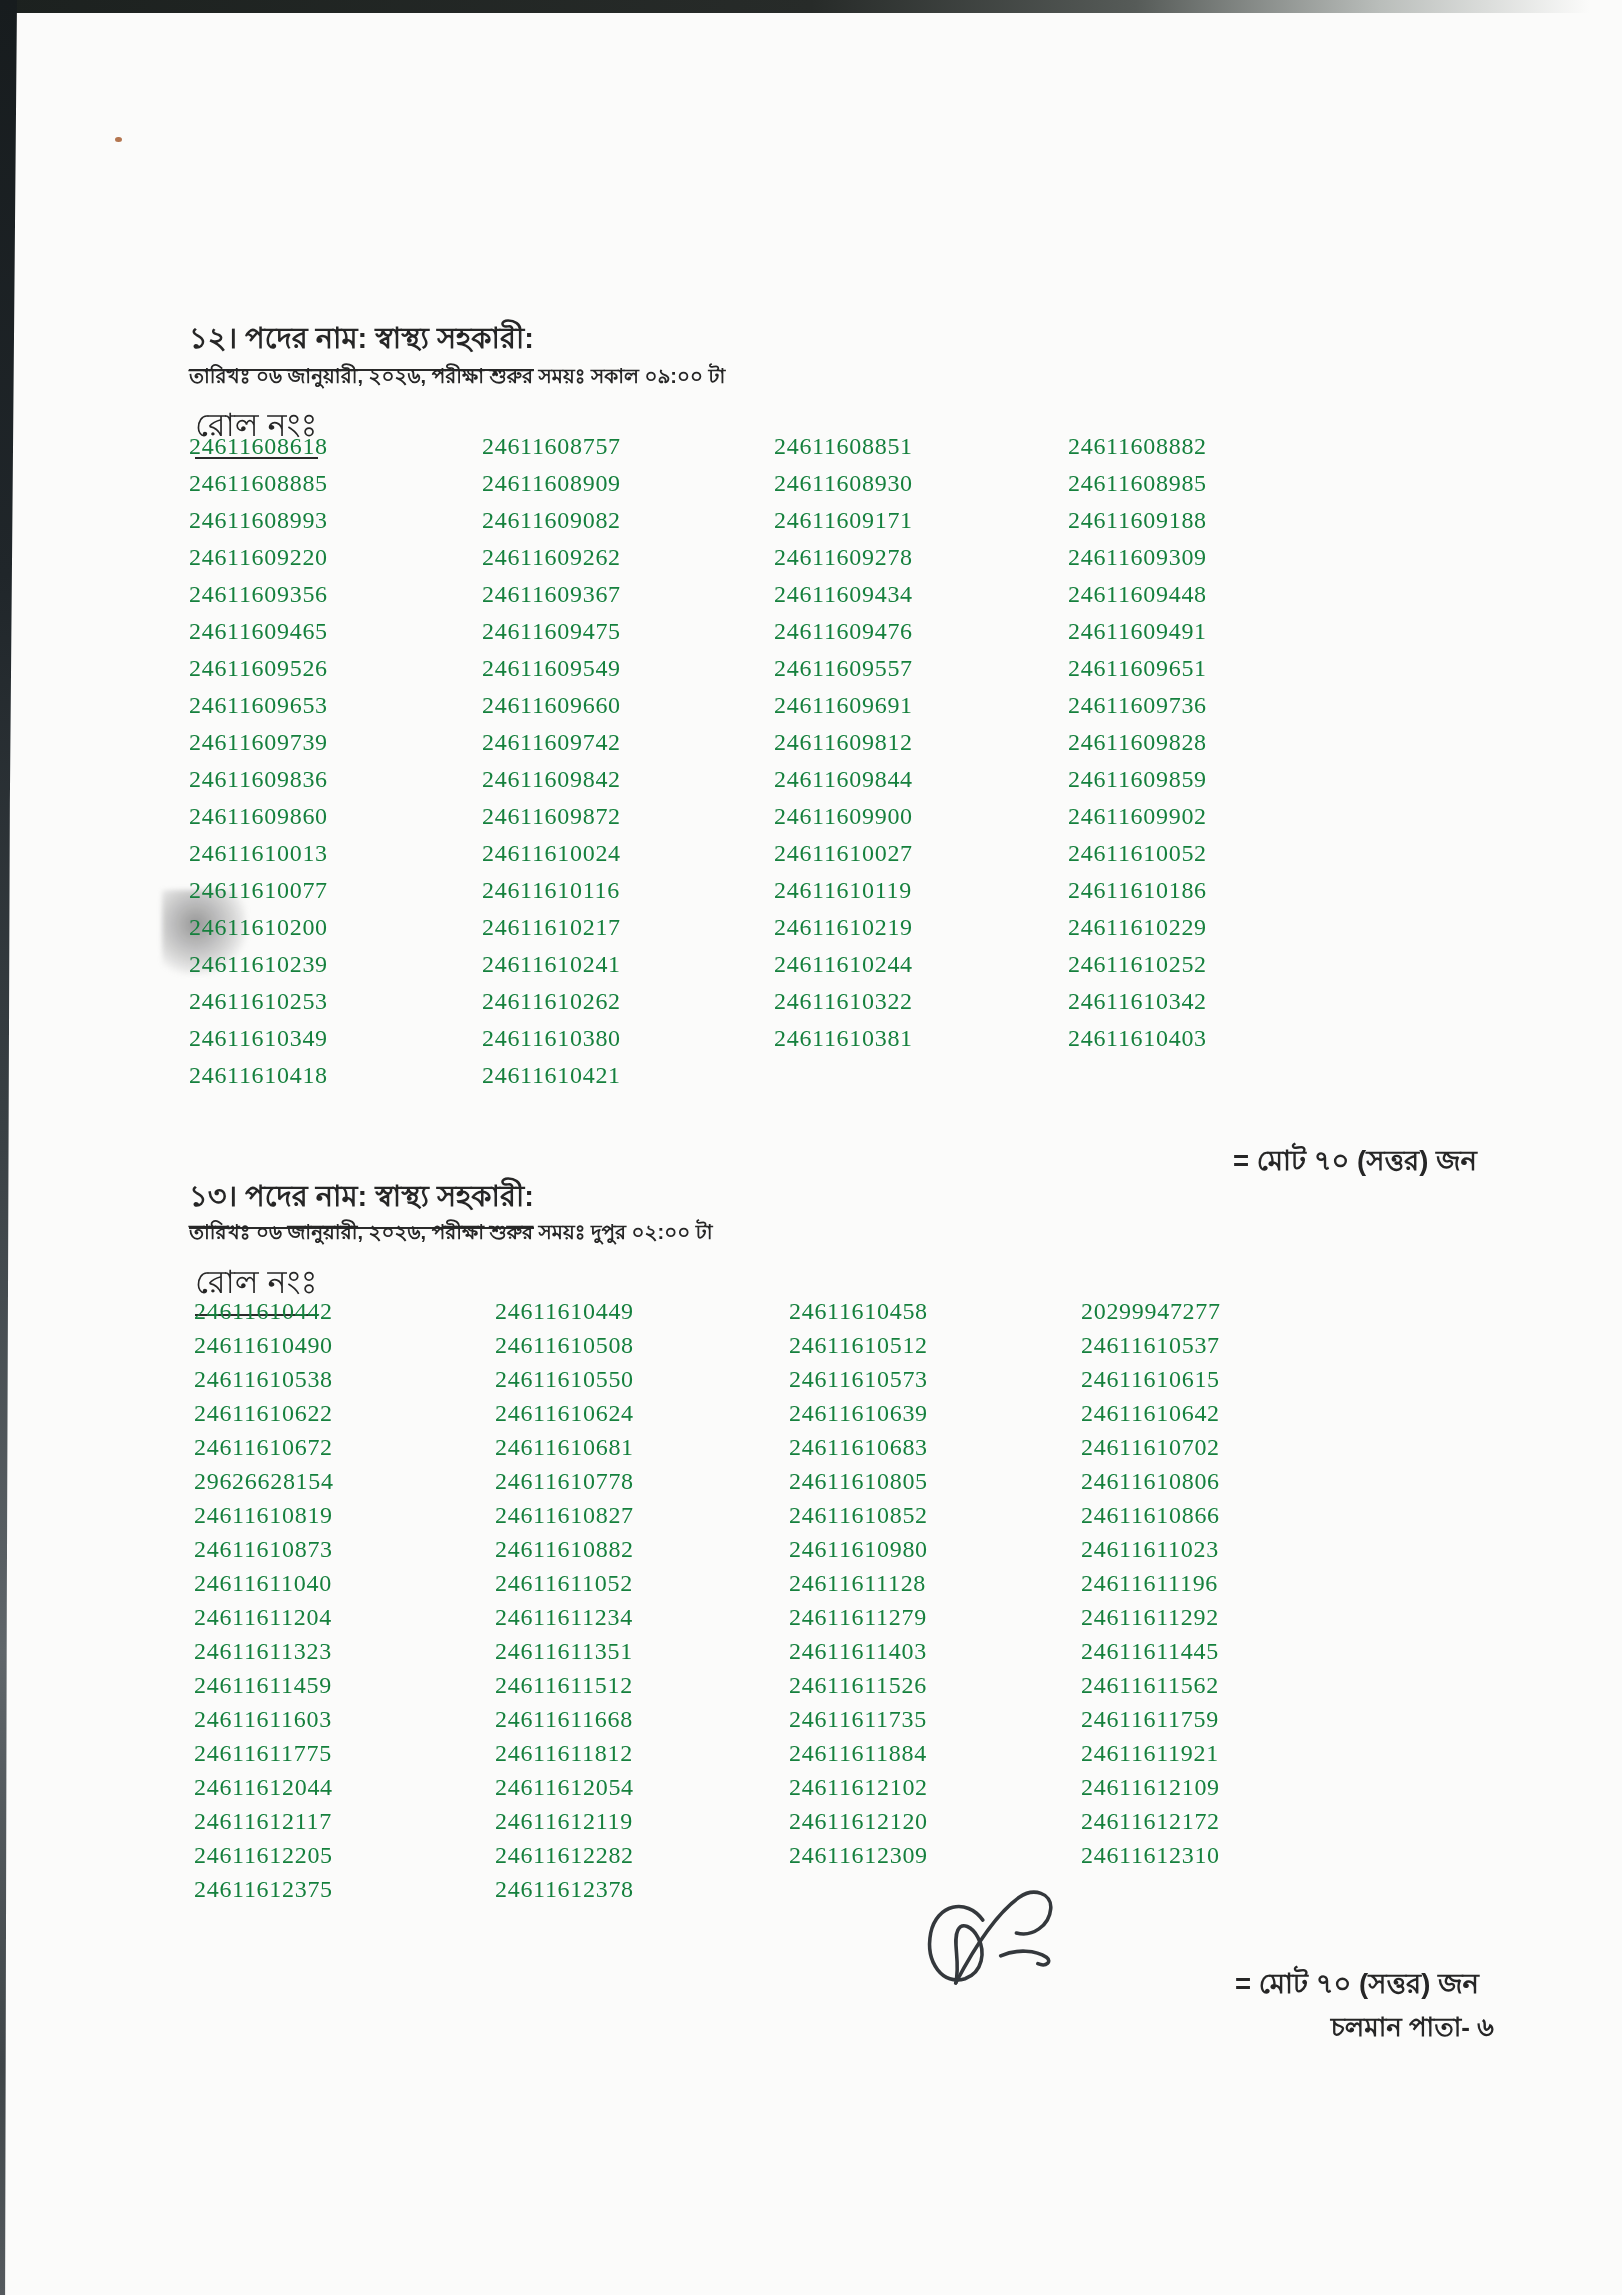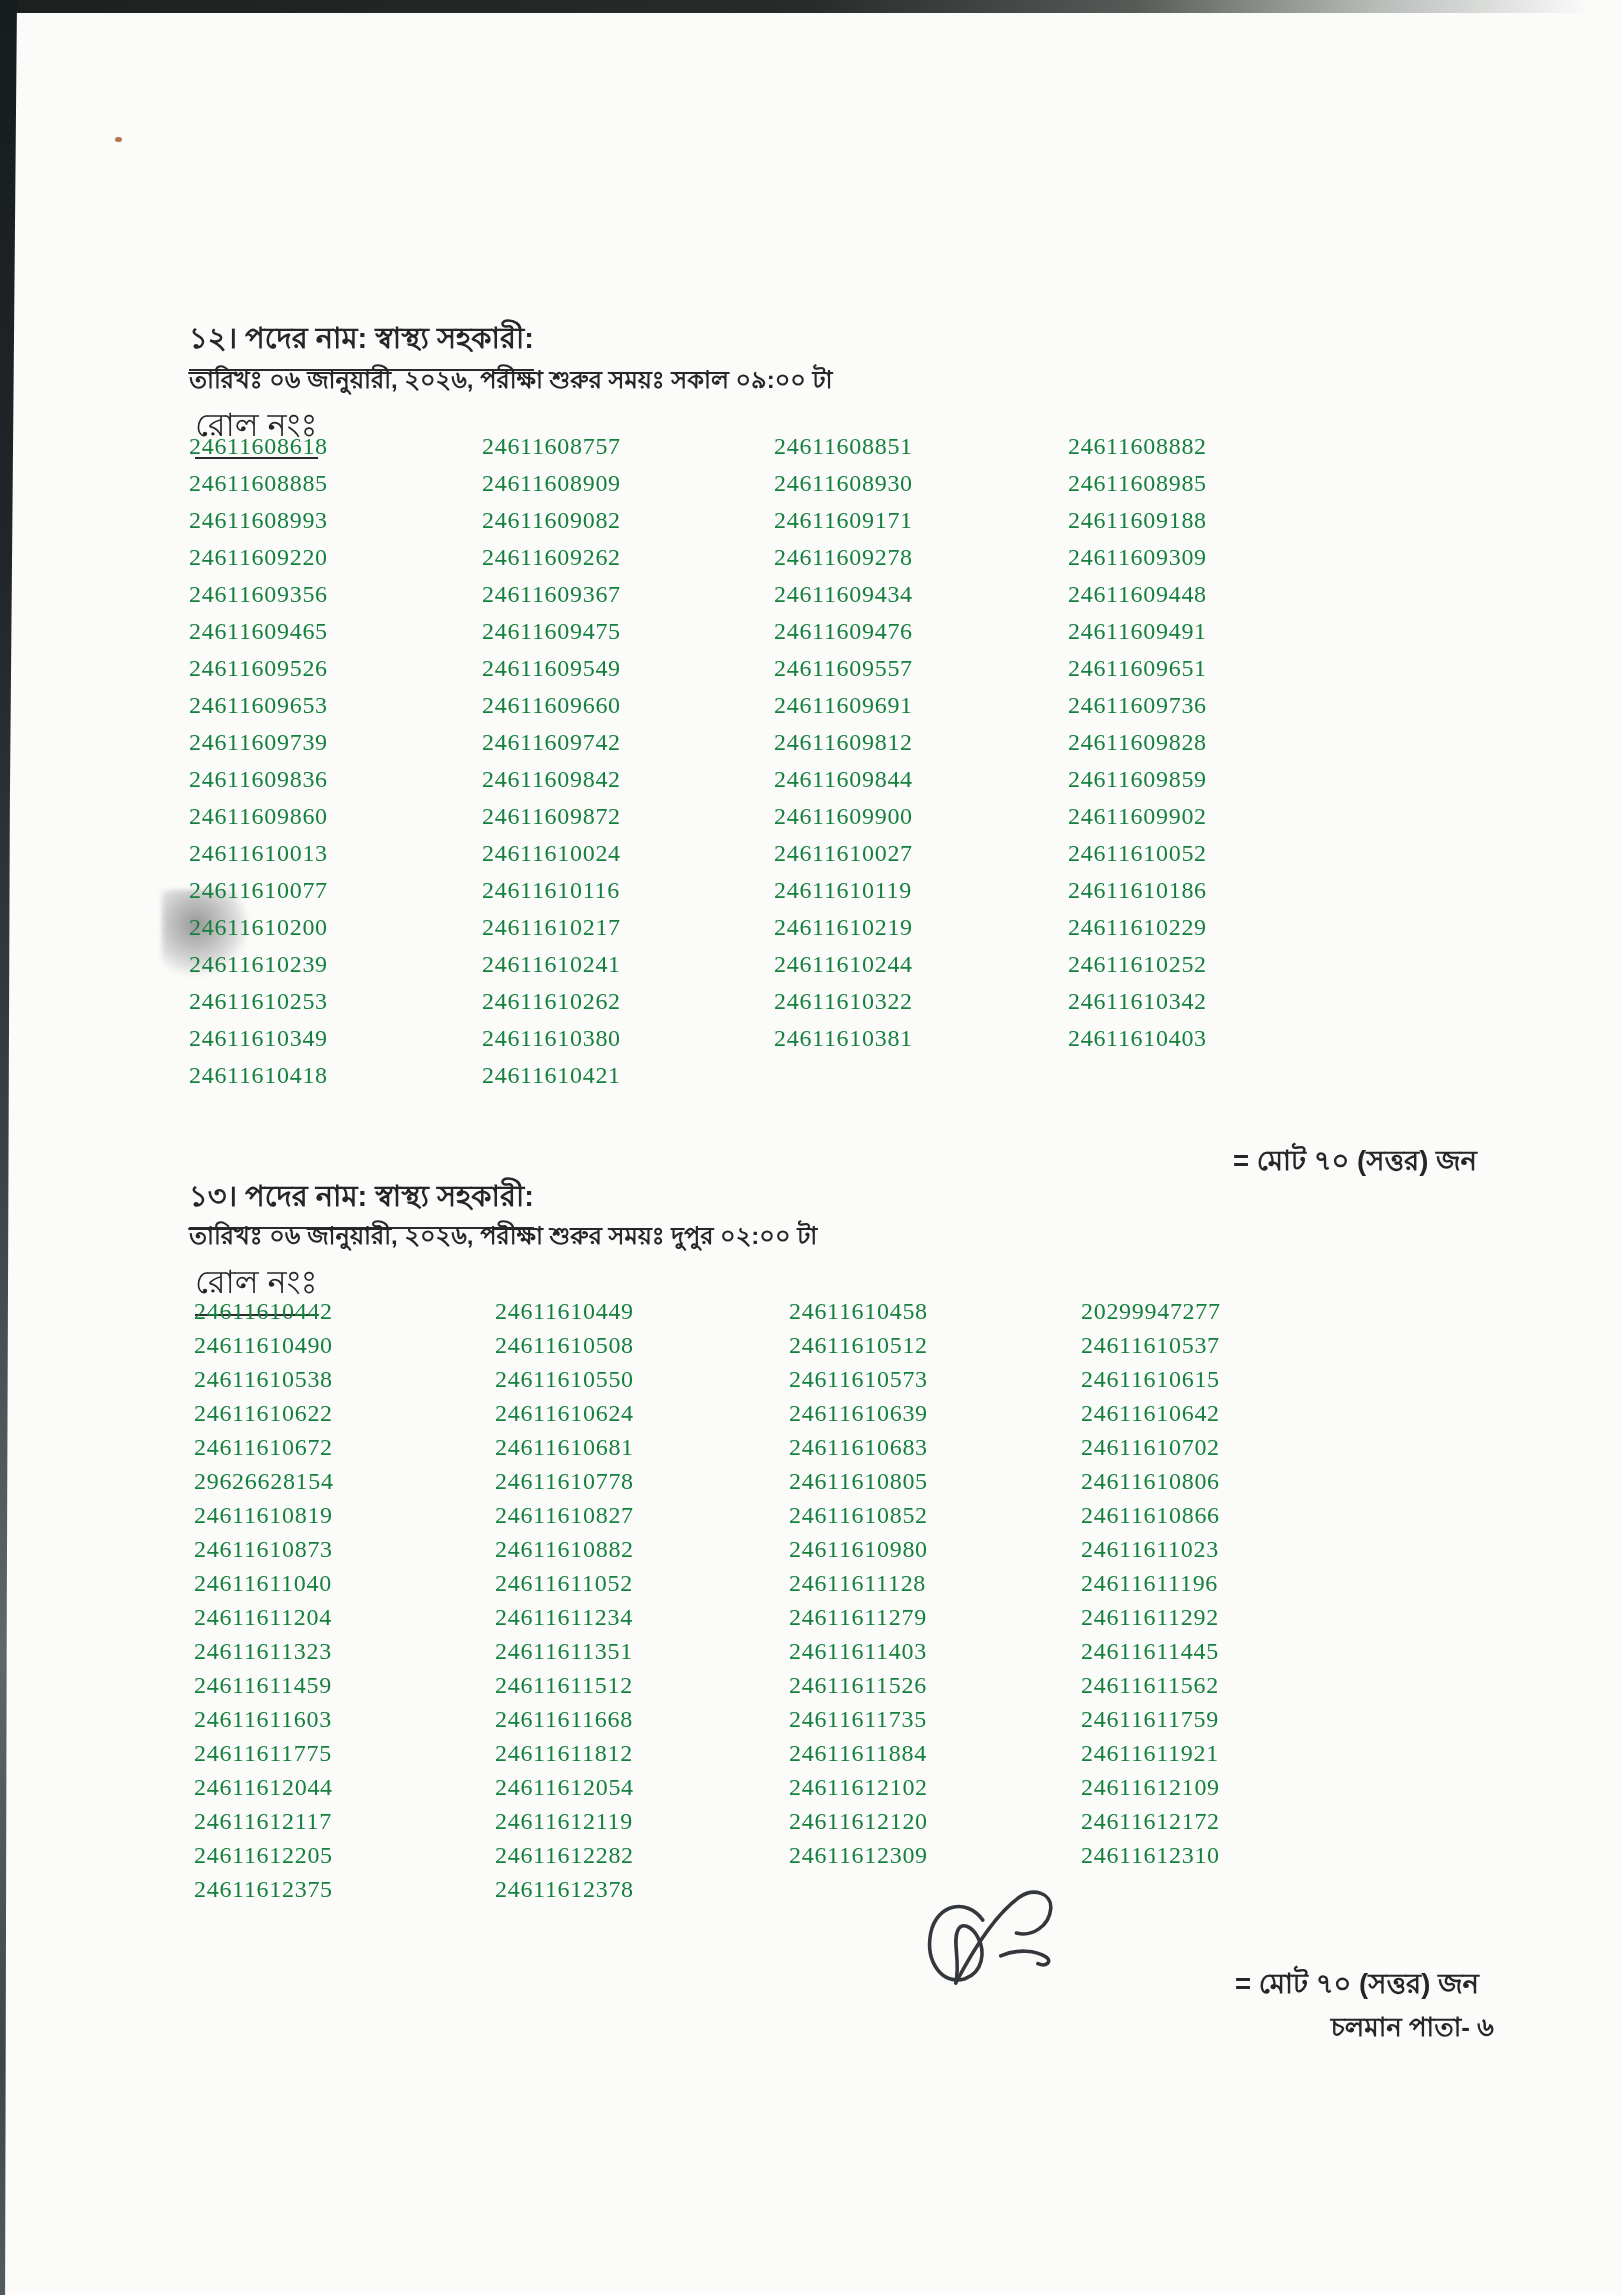--- a/index.html
+++ b/index.html
@@ -37,21 +37,21 @@
   }
   .sec-title{
     position:absolute;left:189px;
     font-size:29px;font-weight:bold;
     border-bottom:2.6px solid #2a2a2a;padding-bottom:5.2px;
   }
   .s1-title{top:315px;}
   .s2-title{top:1173px;text-align:center;}
   .sec-date{
     position:absolute;left:189px;
-    font-size:24px;font-weight:bold;
+    font-size:20px;font-weight:bold;
   }
   .s1-date{top:361px;}
   .s2-date{top:1217px;}
   .roll-label{
     position:absolute;left:195px;
     font-size:32px;font-weight:normal;
     border-bottom:2.6px solid #2a2a2a;padding-bottom:3.3px;
   }
   .s1-roll{top:400px;}
   .s2-roll{top:1257px;}

